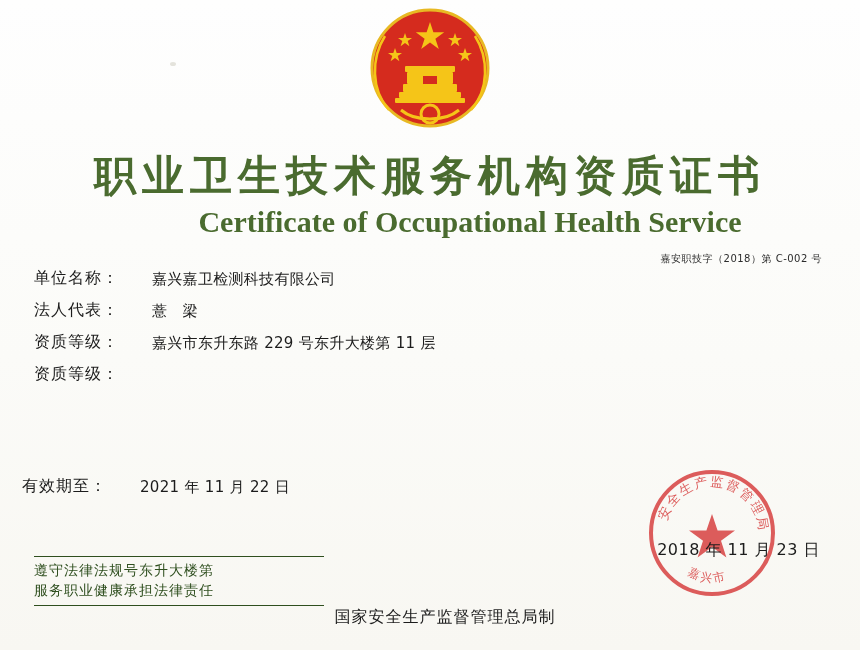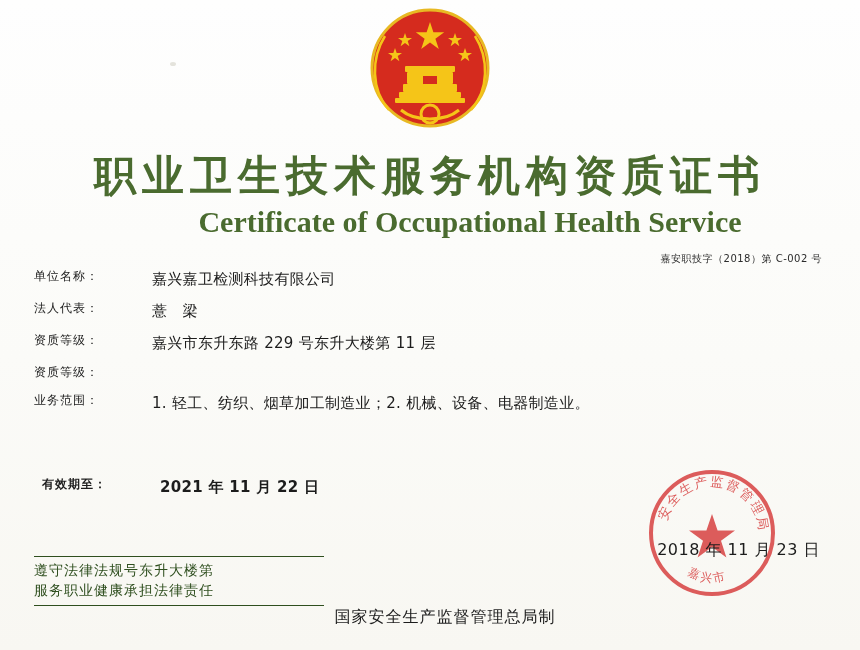--- a/index.html
+++ b/index.html
@@ -81,45 +81,44 @@
   }
   .field-row {
     display: flex;
     align-items: flex-start;
     margin-bottom: 11px;
   }
   .field-label {
     flex: 0 0 auto;
     width: 112px;
     font-family: "DejaVu Sans", sans-serif;
-    font-size: 12px;
+    font-size: 16px;
     color: #1c1c1c;
     letter-spacing: 1px;
     white-space: nowrap;
   }
   .field-value {
     flex: 1 1 auto;
     font-family: "DejaVu Sans", sans-serif;
     font-size: 15px;
     color: #1c1c1c;
     padding-top: 2px;
     letter-spacing: 0.3px;
   }
   .field-value.indent {
     padding-left: 6px;
   }
 
   
   .validity {
     position: absolute;
     top: 476px;
-    left: 42px;
+    left: 22px;
     display: flex;
     align-items: flex-start;
-    font-weight: bold;
   }
   .validity .field-label { width: 112px; }
 
   
   .issue-date {
     position: absolute;
     top: 540px;
     right: 40px;
     font-family: "DejaVu Sans", sans-serif;
     font-size: 16px;
@@ -245,24 +244,20 @@
 
     <div class="field-row">
       <div class="field-label">资质等级：</div>
       <div class="field-value indent">嘉兴市东升东路 229 号东升大楼第 11 层</div>
     </div>
 
     <div class="field-row">
       <div class="field-label">资质等级：</div>
     </div>
 
-    <div class="field-row">
-      <div class="field-label">业务范围：</div>
-      <div class="field-value indent">1. 轻工、纺织、烟草加工制造业；2. 机械、设备、电器制造业。</div>
-    </div>
 
   </div>
 
   <div class="validity">
     <div class="field-label">有效期至：</div>
     <div class="field-value indent">2021 年 11 月 22 日</div>
   </div>
 
   <div class="seal">
     <svg viewBox="0 0 135 135" width="135" height="135" xmlns="http://www.w3.org/2000/svg">

